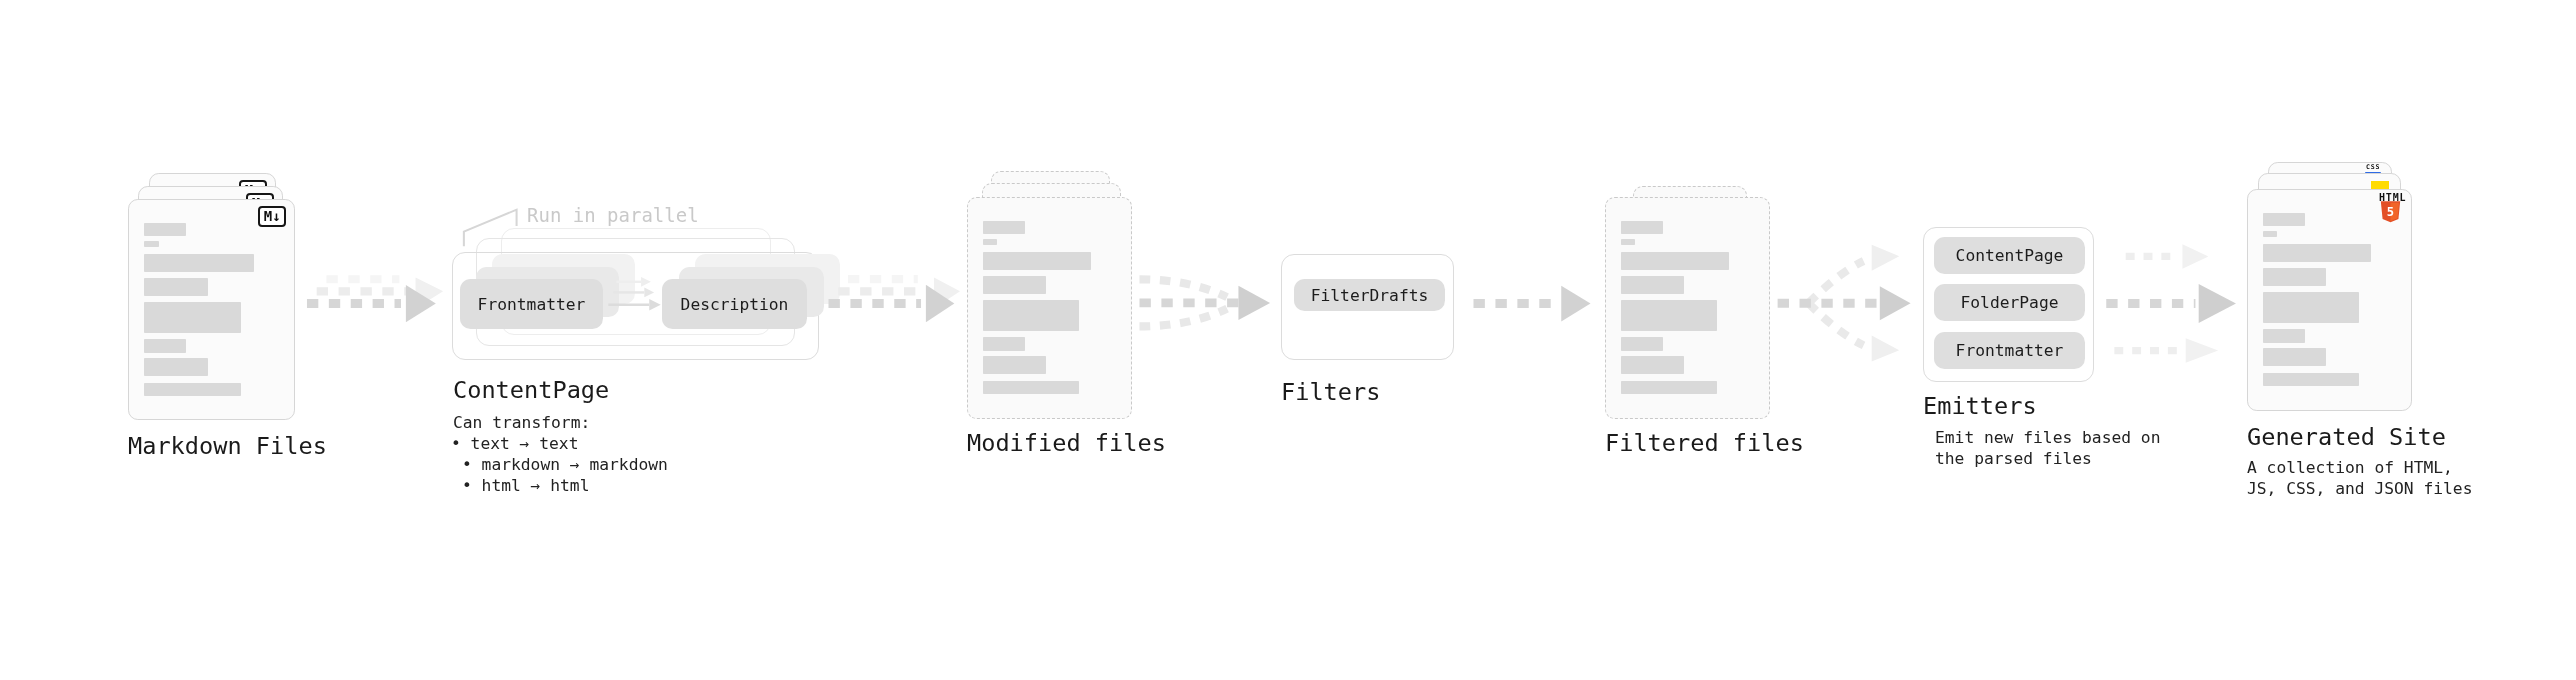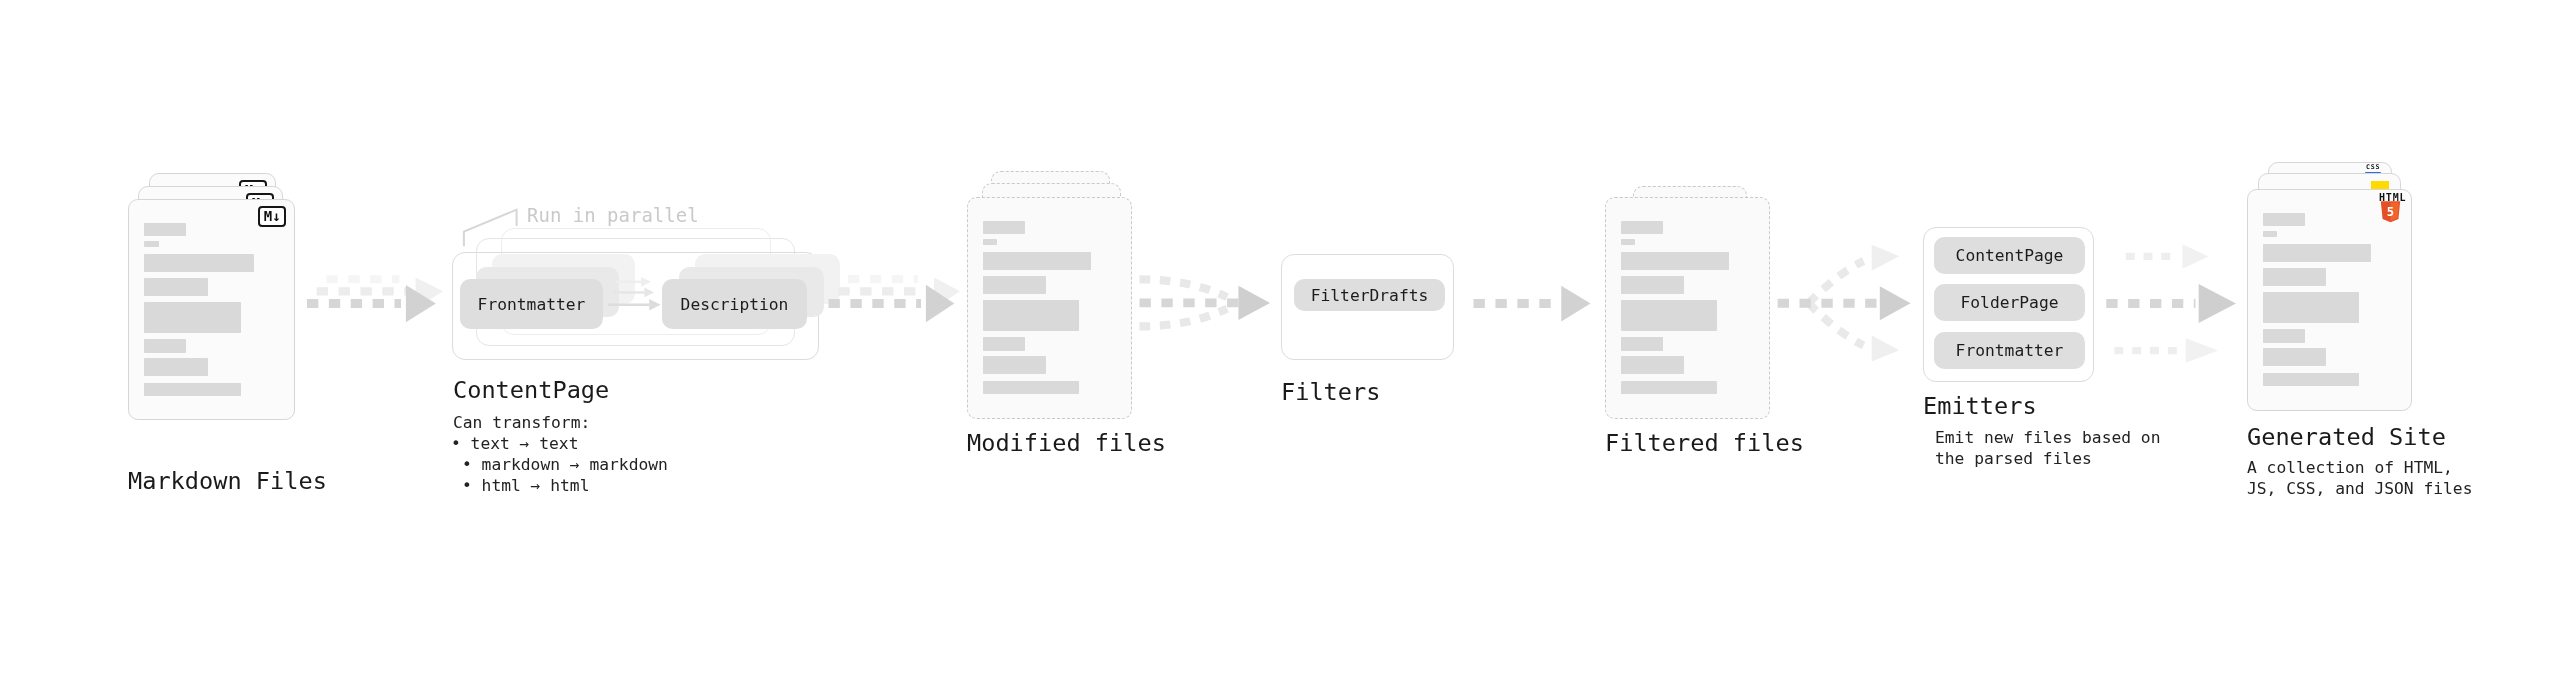--- a/index.html
+++ b/index.html
@@ -66,21 +66,21 @@
         <div class="bar" style="width: 31%; height: 13px; margin-top: 23px;"></div>
         <div class="bar" style="width: 11%; height: 5.7px; margin-top: 4.9px;"></div>
         <div class="bar" style="width: 80%; height: 18px; margin-top: 7.3px;"></div>
         <div class="bar" style="width: 47%; height: 18px; margin-top: 5.7px;"></div>
         <div class="bar" style="width: 71%; height: 31px; margin-top: 6.5px;"></div>
         <div class="bar" style="width: 31%; height: 14px; margin-top: 5.7px;"></div>
         <div class="bar" style="width: 47%; height: 18px; margin-top: 5.7px;"></div>
         <div class="bar" style="width: 71%; height: 13px; margin-top: 6.5px;"></div>
       </div>
   </div>
-  <div class="title" style="left:128px; top:432px;margin-top:35px;">Markdown Files</div>
+  <div class="title" style="left:128px; top:432px;">Markdown Files</div>
 
   <svg class="abs" style="left:294px; top:271px;" width="154" height="61" viewBox="0 0 190 75">
     <line x1="40" y1="10" x2="130" y2="10" stroke="#f5f5f5" stroke-width="10" stroke-dasharray="14 13"></line>
     <line x1="28" y1="25" x2="140" y2="25" stroke="#ececec" stroke-width="10" stroke-dasharray="14 13"></line>
     <polygon points="150,8 150,46 184,25" fill="#f0f0f0"></polygon>
     <line x1="16" y1="40" x2="132" y2="40" stroke="#d6d6d6" stroke-width="11" stroke-dasharray="14 13"></line>
     <polygon points="138,17 138,63 175,40" fill="#d2d2d2"></polygon>
   </svg>
 
   <div class="frame g2" style="left:501px; top:228px; width:270px; height:107px;"></div>

